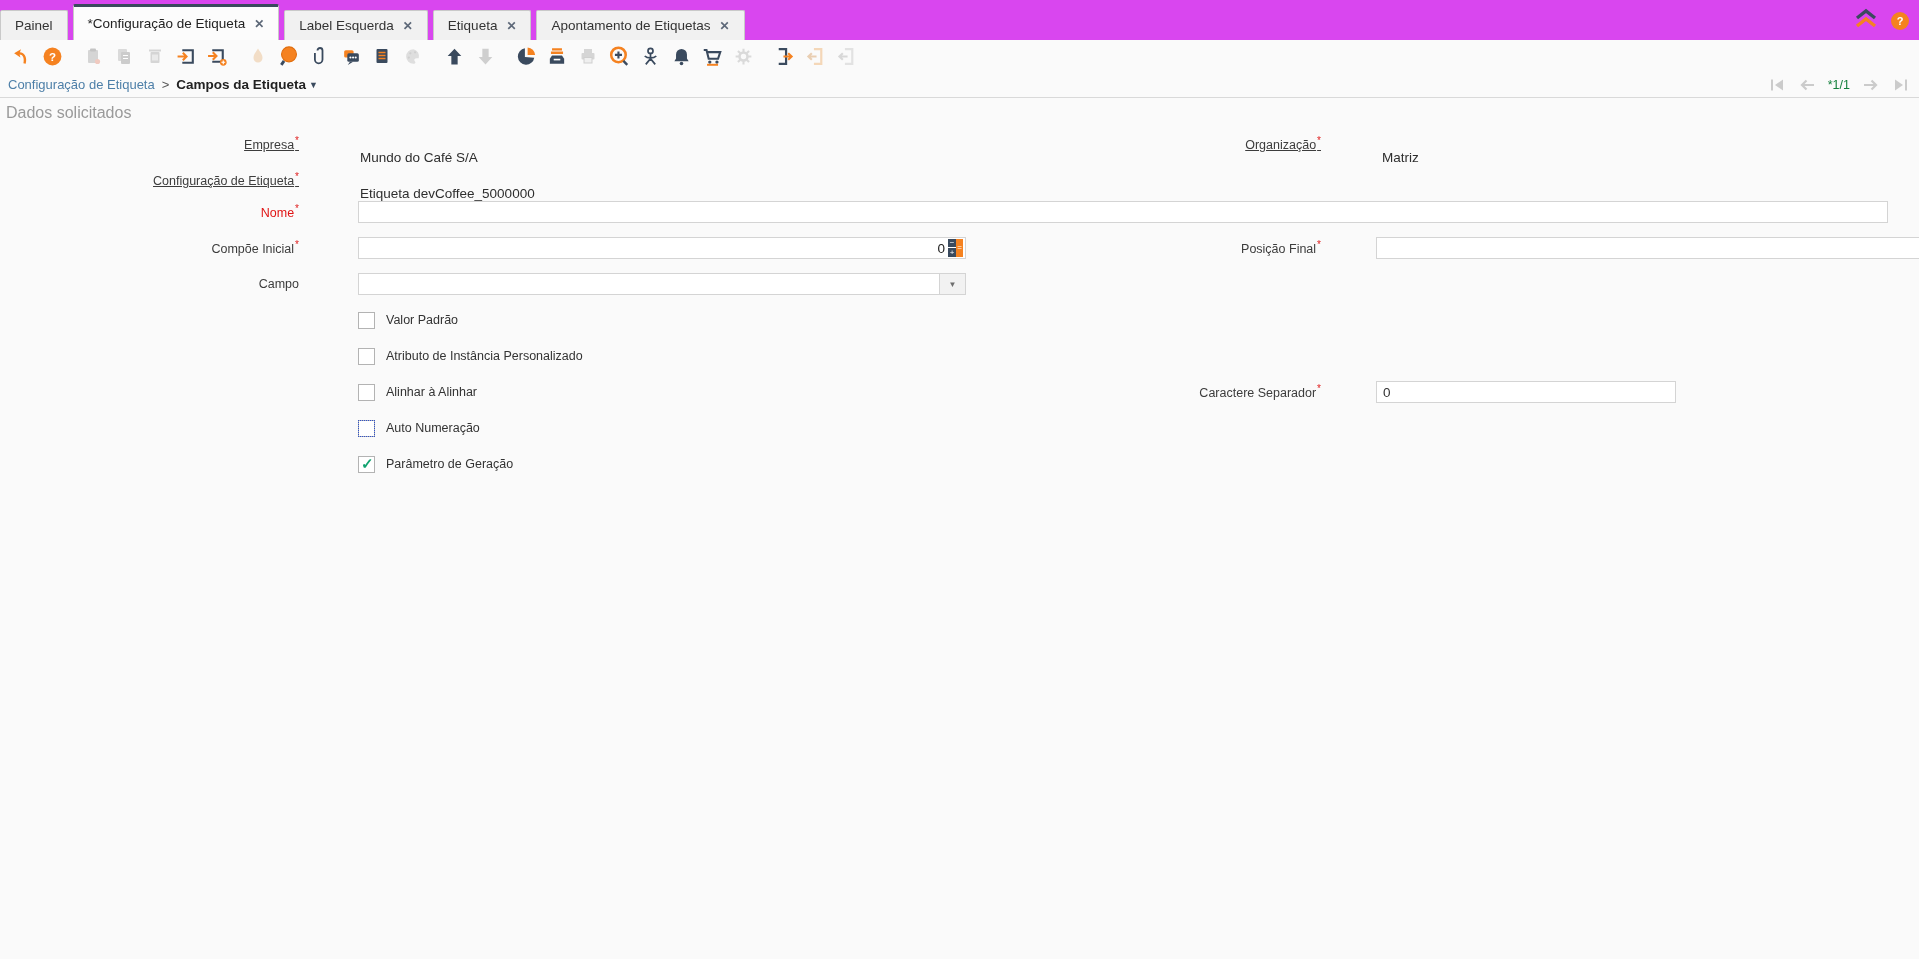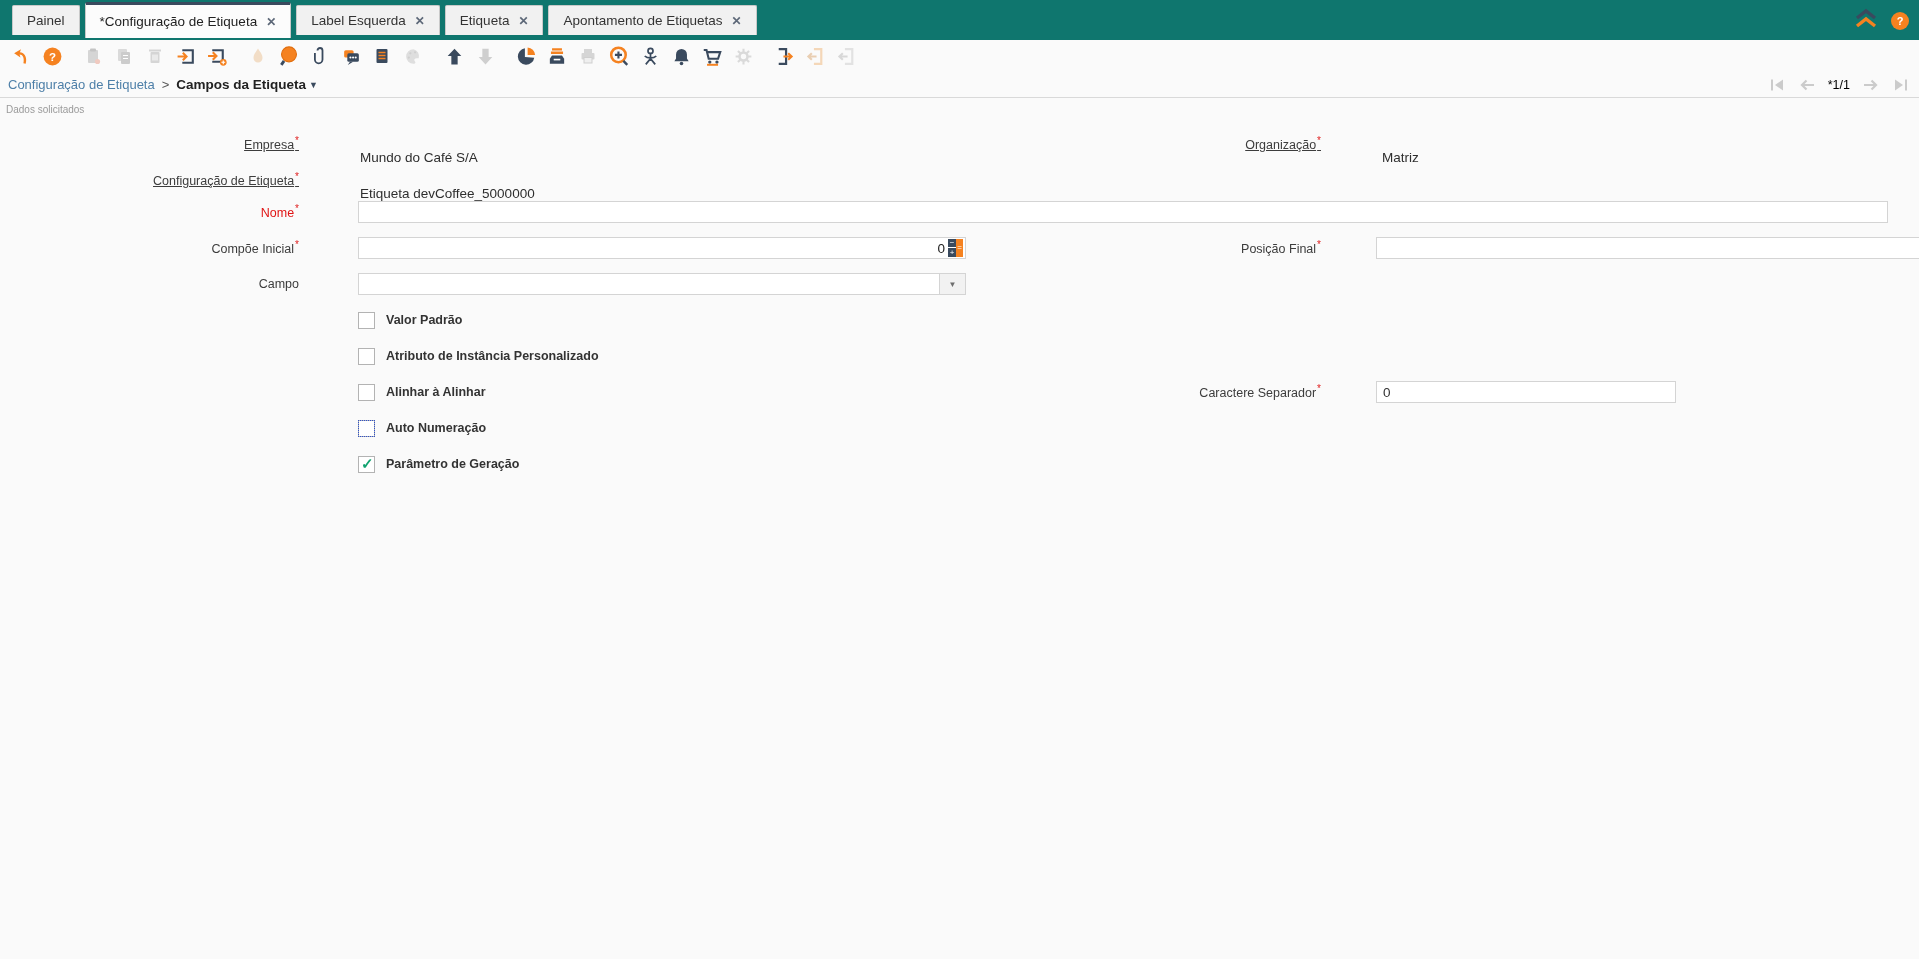--- a/index.html
+++ b/index.html
@@ -1,19 +1,19 @@
 <!DOCTYPE html>
 <html><head>
 <meta charset="utf-8">
 <style>
   * { margin:0; padding:0; box-sizing:border-box; }
   html,body { width:1919px; height:959px; font-family:"Liberation Sans", sans-serif; background:#fafafa; overflow:hidden; }
 
   
-  .tabbar { height:40px; background:#0f766e; display:flex; align-items:center; padding-left:12px; position:relative; }
+  .tabbar { height:40px; background:#d946ef; display:flex; align-items:flex-end; padding-left:0; position:relative; }
   .tab { display:flex; align-items:center; gap:9px; height:30px; padding:0 14px; background:#f1f1f1;
          border:1px solid #c9c9c9; border-bottom:none; border-radius:2px 2px 0 0; margin-right:5px;
          font-size:13.5px; color:#333; cursor:pointer; white-space:nowrap; }
   .tab.active { background:#fcfcfc; border-top:3px solid #3a4a5e; height:36px; color:#222; }
   .tab .close { font-size:12px; color:#5d6878; font-weight:bold; cursor:pointer; }
   .tabbar-right { position:absolute; right:10px; top:8px; display:flex; align-items:center; gap:12px; }
   .helpbadge { width:18px; height:18px; border-radius:50%; background:#f58220; color:#fff; font-size:11px;
                font-weight:bold; display:flex; align-items:center; justify-content:center; cursor:pointer; }
 
   
@@ -25,24 +25,24 @@
   
   .crumbrow { height:26px; display:flex; justify-content:space-between; align-items:center;
               padding:0 10px 0 8px; border-bottom:1px solid #d9d9d9; background:#fafafa; }
   .crumbs { display:flex; align-items:center; gap:7px; font-size:13px; }
   .crumb-link { color:#4d7fa8; cursor:pointer; }
   .crumb-sep { color:#555; }
   .crumb-cur { font-weight:bold; color:#222; font-size:13.5px; cursor:pointer; display:flex; align-items:center; gap:3px; }
   .caret { font-size:9px; color:#3a4a5e; }
   .recnav { display:flex; align-items:center; gap:12px; }
   .recnav .nbtn { cursor:pointer; display:flex; align-items:center; }
-  .recnav .cnt { font-size:12.5px; color:#000000; }
+  .recnav .cnt { font-size:12.5px; color:#15803d; }
 
   
-  .grouplabel { font-size:10px; color:#9a9a9a; padding:6px 8px 0 6px; height:22px; }
+  .grouplabel { font-size:16px; color:#9a9a9a; padding:6px 8px 0 6px; height:22px; }
 
   
   .form { margin-top:2px; }
   .frow { display:grid; grid-template-columns:302px 612px 314px 616px; align-items:center; height:36px;gap:48px; }
   .flabel { text-align:right; font-size:12.5px; color:#3c3c3c; padding-right:3px; white-space:nowrap; }
   .flabel.link { text-decoration:underline; cursor:pointer; }
   .flabel.redlbl { color:#e01414; }
   .req::after { content:"*"; color:#e02020; font-size:10px; vertical-align:super; margin-left:1px; }
   .fvalue { font-size:13.5px; color:#2e2e2e; margin-left:10px;margin-top:28px; }
   .tinput { margin-left:8px; height:22px; border:1px solid #d4d4d4; background:#fff; font-size:13.5px;
@@ -58,21 +58,21 @@
   .calc span { display:flex; align-items:center; justify-content:center; color:#fff; font-size:8px; line-height:1; }
   .calc .c1 { background:#3a4a5e; border-bottom:1px solid #fff; }
   .calc .c2 { background:#f58220; grid-row:1 / 3; grid-column:2; }
   .calc .c3 { background:#3a4a5e; grid-row:2; grid-column:1; }
   .calc .c1::after{content:"−";} .calc .c3::after{content:"+";} .calc .c2::after{content:"=";}
   .combo { margin-left:8px; width:608px; height:22px; border:1px solid #d4d4d4; background:#fff; display:flex; }
   .combo input { flex:1; border:none; outline:none; font-size:13.5px; font-family:"Liberation Sans",sans-serif; padding:0 6px; min-width:0; }
   .combo .dbtn { width:26px; background:#f2f2f2; border-left:1px solid #d4d4d4; display:flex;
                  align-items:center; justify-content:center; cursor:pointer; }
   .combo .dbtn::after { content:"▼"; font-size:8px; color:#6e6e6e; }
-  .cbwrap { margin-left:8px; display:flex; align-items:center; gap:11px;font-weight:bold; }
+  .cbwrap { margin-left:8px; display:flex; align-items:center; gap:11px; }
   .cb { width:17px; height:17px; background:#fff; border:1px solid #b3b3b3; position:relative; cursor:pointer; flex:0 0 auto; }
   .cb.checked::after { content:"✓"; position:absolute; left:2px; top:-2px; color:#12a370; font-size:15px; font-weight:bold; }
   .cb.focused { outline:1px dotted #2f52cc; outline-offset:-1px; }
   .cblabel { font-size:12.5px; color:#333; cursor:default; }
   .sepinput { margin-left:4px; width:300px; }
 </style>
 </head>
 <body>
 
 <div class="tabbar">

